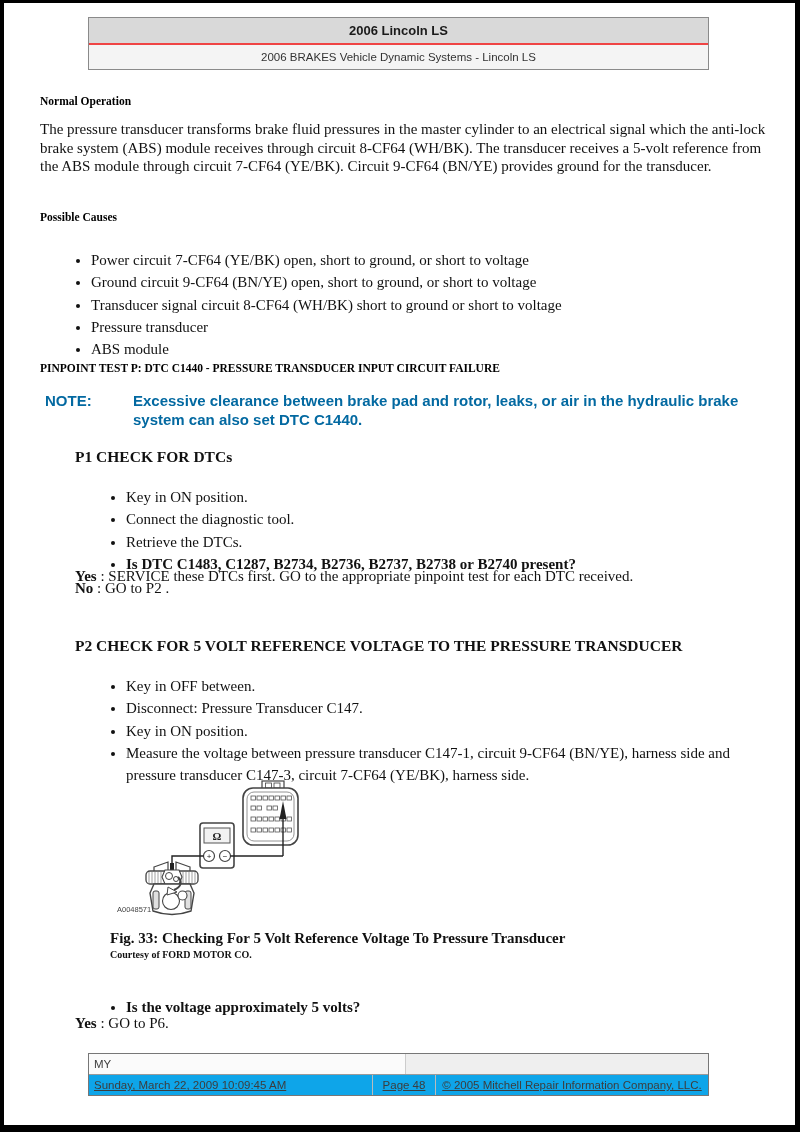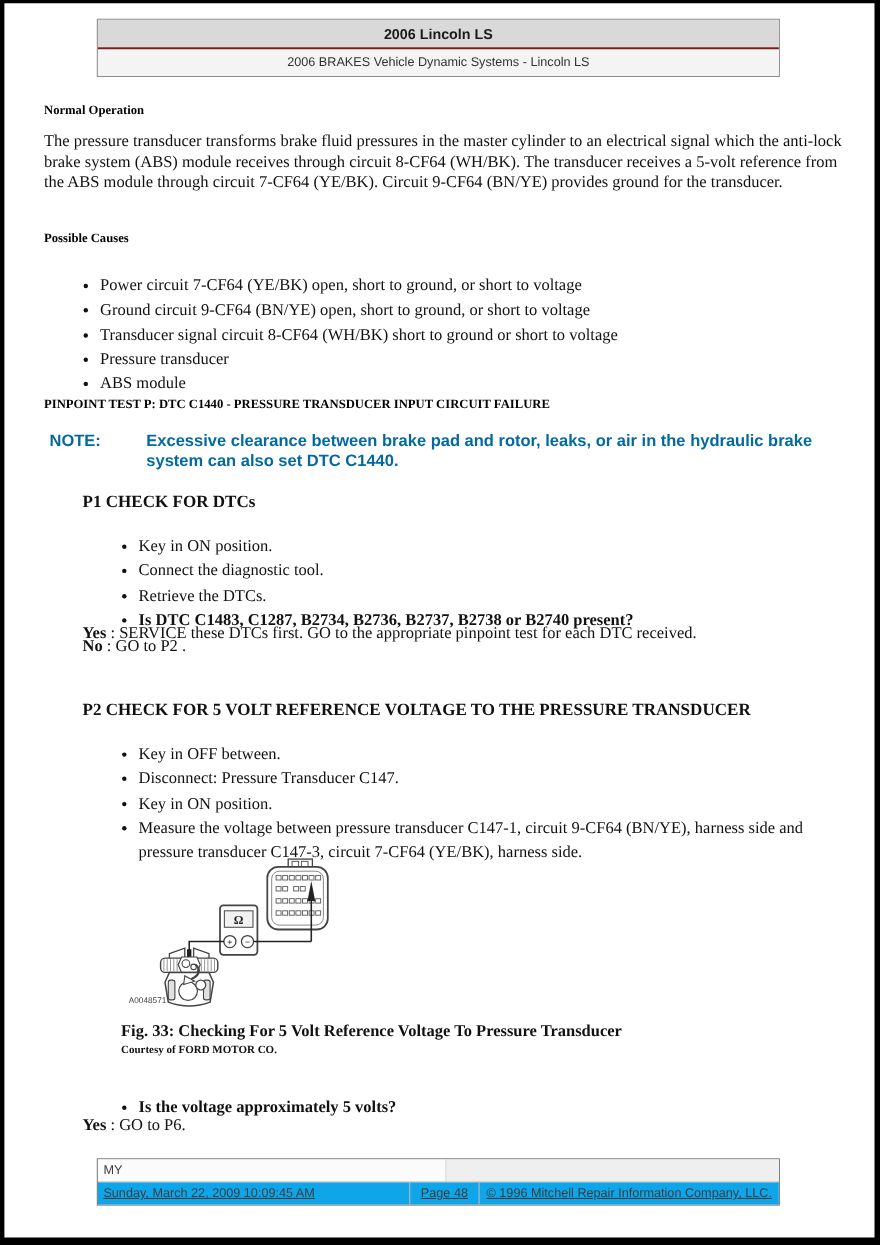--- a/index.html
+++ b/index.html
@@ -4,21 +4,21 @@
 <style>
   html,body{margin:0;padding:0;background:#fff;}
   .page{
     position:relative;width:800px;height:1132px;box-sizing:border-box;
     background:#fff;border:solid #000;border-width:3px 5px 7px 4px;
     overflow:hidden;font-family:"Liberation Serif",serif;color:#111;
   }
   .abs{position:absolute;}
   
   .hdr{border:1px solid #8a8a8a;background:#fff;}
-  .hdr-row1{background:#d9d9d9;border-bottom:2px solid #7f1d1d;height:25px;
+  .hdr-row1{background:#d9d9d9;border-bottom:2px solid #ef4444;height:25px;
     display:flex;align-items:center;justify-content:center;
     font-family:"Liberation Sans",sans-serif;font-weight:bold;font-size:13px;color:#1a1a1a;}
   .hdr-row2{background:#f4f4f4;height:24px;display:flex;align-items:center;justify-content:center;
     font-family:"Liberation Sans",sans-serif;font-size:11.5px;color:#333;}
   
   .mini-h{font-size:11.5px;font-weight:bold;color:#000;}
   .body-txt{font-size:15px;line-height:18.6px;}
   ul.blt{margin:16px;padding:0 0 0 35px;list-style:disc;}
   ul.blt li{line-height:22.3px;font-size:15px;}
   .b{font-weight:bold;}
@@ -187,17 +187,17 @@
   <div class="abs ans" style="left:71px;top:1012px;"><span class="b">Yes</span><span> : GO to P6.</span></div>
 
   <div class="abs ftr" style="left:84px;top:1050px;width:619px;">
     <div class="ftr-r1">
       <div class="c1">MY</div>
       <div class="c2"></div>
     </div>
     <div class="ftr-r2">
       <div class="c1">Sunday, March 22, 2009 10:09:45 AM</div>
       <div class="c2">Page 48</div>
-      <div class="c3">© 1996 Mitchell Repair Information Company, LLC.</div>
+      <div class="c3">© 2005 Mitchell Repair Information Company, LLC.</div>
     </div>
   </div>
 
 </div>
 
 </body></html>

